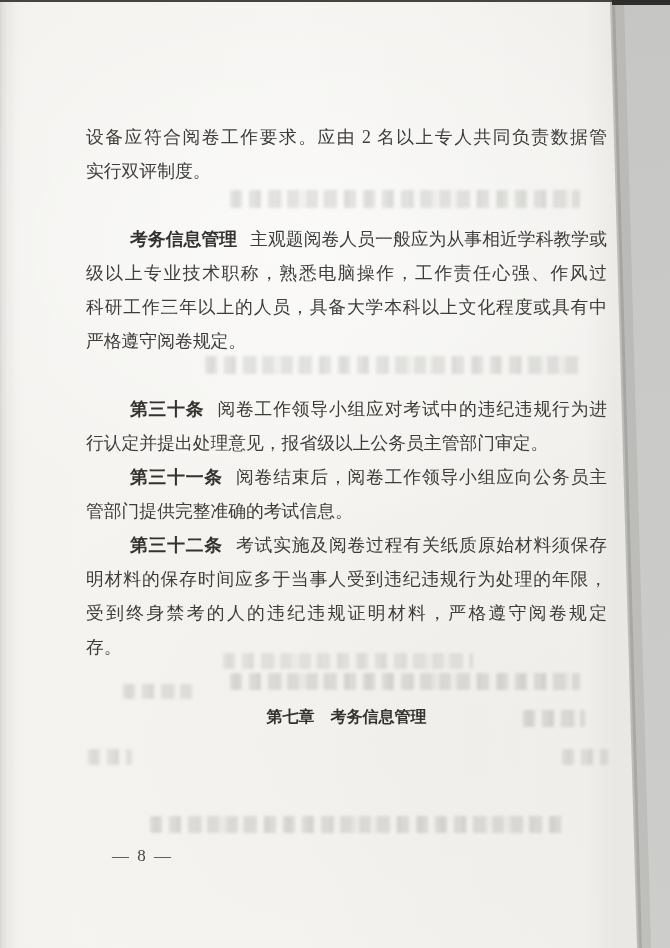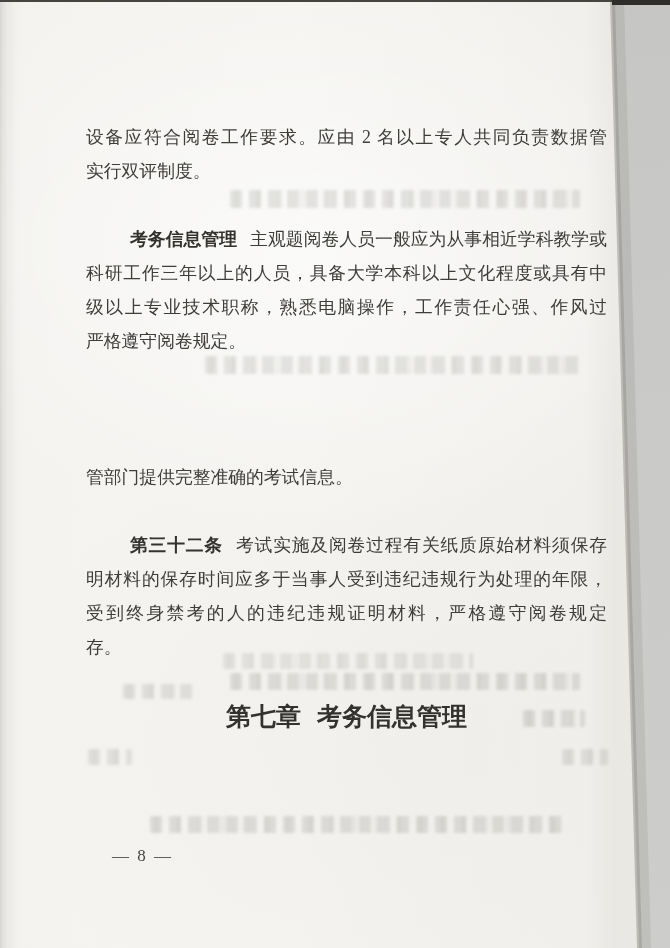--- a/index.html
+++ b/index.html
@@ -37,21 +37,21 @@
   .top-line{position:absolute;left:0;top:0;width:670px;height:2px;background:#45443f;}
   .top-corner{position:absolute;left:612px;top:0;width:58px;height:5px;background:#2e2d2a;}
   
   .para{position:absolute;left:86px;width:521px;color:var(--ink);
         font-size:17.8px;line-height:34px;letter-spacing:0;}
   .line{text-align:justify;text-justify:inter-character;height:34px;}
   .fill{text-align-last:justify;}
   .ind{padding-left:44px;}
   .lead{font-weight:bold;color:var(--ink_bold);margin-right:13px;}
   .chapter{position:absolute;left:86px;top:700px;width:521px;text-align:center;
-           font-weight:bold;font-size:25px;line-height:34px;color:var(--ink_bold);}
+           font-weight:bold;font-size:16px;line-height:34px;color:var(--ink_bold);}
   .chapter .num{margin-right:16px;}
   .pageno{position:absolute;left:112px;top:846px;font-size:17px;line-height:20px;
           color:#474643;letter-spacing:2px;}
   
   .bleed{
     position:absolute;pointer-events:none;border-radius:2px;
     background:
       repeating-linear-gradient(90deg, rgba(108,107,102,.38) 0 12px, rgba(108,107,102,0) 12px 19px),
       repeating-linear-gradient(90deg, rgba(122,121,116,.20) 4px 9px, rgba(122,121,116,0) 9px 26px);
     filter:blur(1.6px);
@@ -72,27 +72,32 @@
   <div class="bleed" style="left:562px;top:749px;width:46px;height:16px;opacity:.38"></div>
   <div class="bleed" style="left:150px;top:816px;width:415px;height:17px;opacity:.45"></div>
 
   <div class="para" style="top:120px">
     <div class="line fill">设备应符合阅卷工作要求。应由 2 名以上专人共同负责数据管</div>
     <div class="line">实行双评制度。</div>
   </div>
 
   <div class="para" style="top:222px">
     <div class="line fill ind"><span class="lead">考务信息管理</span><span>主观题阅卷人员一般应为从事相近学科教学或</span></div>
+    <div class="line fill">级以上专业技术职称，熟悉电脑操作，工作责任心强、作风过</div>
     <div class="line fill">科研工作三年以上的人员，具备大学本科以上文化程度或具有中</div>
-    <div class="line fill">级以上专业技术职称，熟悉电脑操作，工作责任心强、作风过</div>
     <div class="line">严格遵守阅卷规定。</div>
   </div>
 
+  <div class="para" style="top:392px">
+    <div class="line fill ind"><span class="lead">第三十条</span><span>阅卷工作领导小组应对考试中的违纪违规行为进</span></div>
+    <div class="line">行认定并提出处理意见，报省级以上公务员主管部门审定。</div>
+  </div>
 
   <div class="para" style="top:460px">
+    <div class="line fill ind"><span class="lead">第三十一条</span><span>阅卷结束后，阅卷工作领导小组应向公务员主</span></div>
     <div class="line">管部门提供完整准确的考试信息。</div>
   </div>
 
   <div class="para" style="top:528px">
     <div class="line fill ind"><span class="lead">第三十二条</span><span>考试实施及阅卷过程有关纸质原始材料须保存</span></div>
     <div class="line fill">明材料的保存时间应多于当事人受到违纪违规行为处理的年限，</div>
     <div class="line fill">受到终身禁考的人的违纪违规证明材料，严格遵守阅卷规定</div>
     <div class="line">存。</div>
   </div>
 

